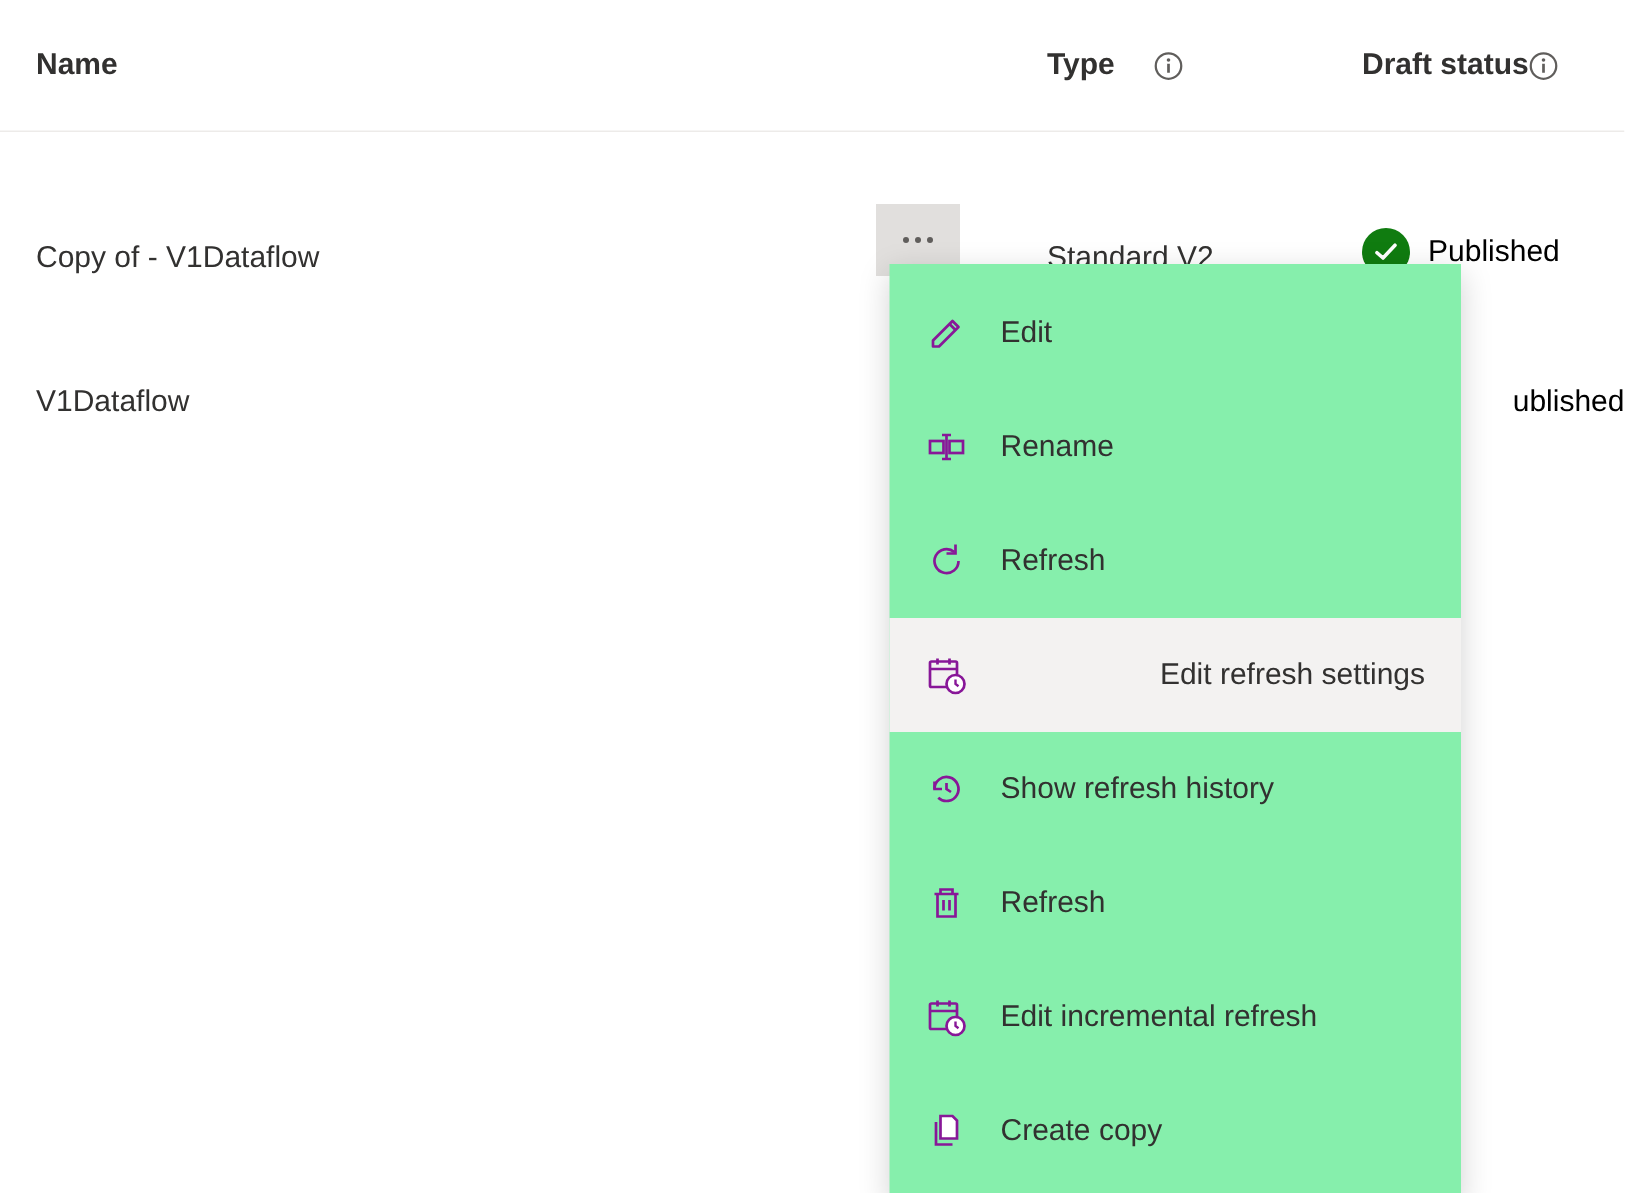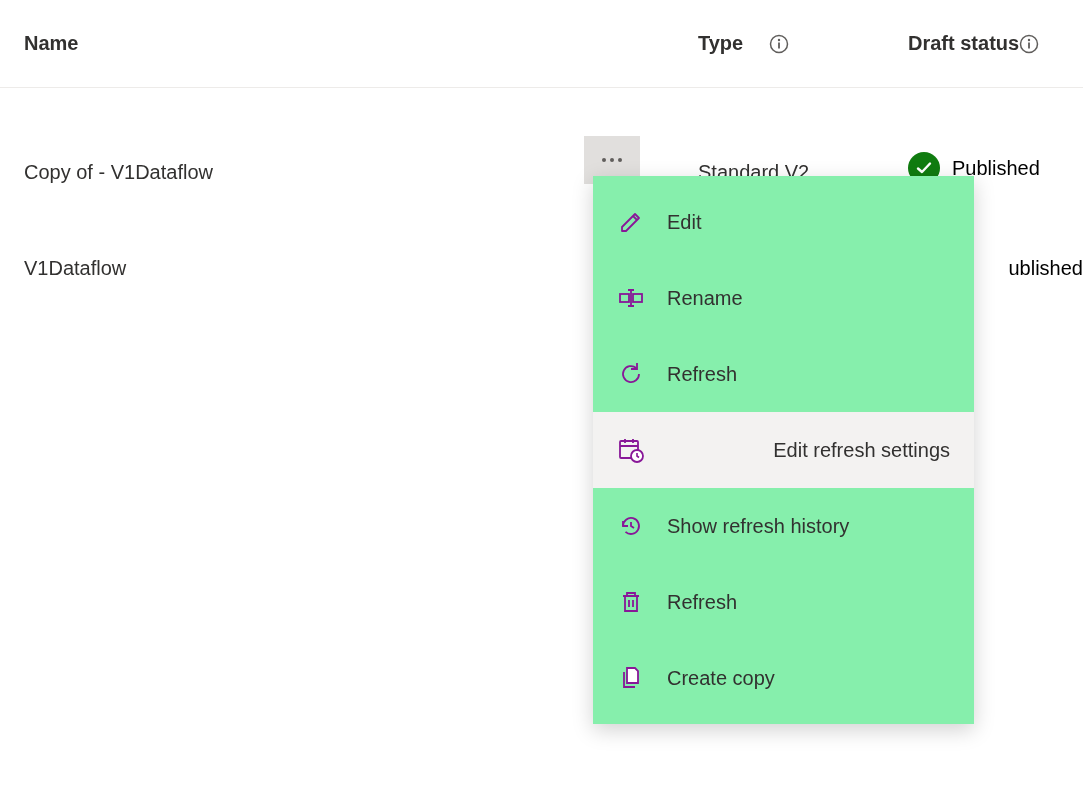--- a/index.html
+++ b/index.html
@@ -157,20 +157,31 @@
   <div class="menu-item">
     <span class="menu-icon">
       <svg width="26" height="26" viewBox="0 0 26 26" fill="none">
           <path d="M5 7 L21 7 M9 7 L9 4 L17 4 L17 7 M7 7 L7 22 L19 22 L19 7 M11 11 L11 18 M15 11 L15 18" stroke="#881798" stroke-width="1.8"></path>
         </svg>
     </span>
     <span class="menu-label">Refresh</span>
   </div>
   <div class="menu-item">
     <span class="menu-icon">
+      <svg width="28" height="28" viewBox="0 0 28 28" fill="none">
+          <rect x="3" y="5" width="18" height="17" rx="1" stroke="#881798" stroke-width="1.8"></rect>
+          <path d="M3 10 L21 10 M8 3 L8 7 M16 3 L16 7" stroke="#881798" stroke-width="1.8"></path>
+          <circle cx="20" cy="20" r="6" fill="#fff" stroke="#881798" stroke-width="1.8"></circle>
+          <path d="M20 17 L20 20 L22 21.5" stroke="#881798" stroke-width="1.6"></path>
+        </svg>
+    </span>
+    <span class="menu-label">Edit incremental refresh</span>
+  </div>
+  <div class="menu-item">
+    <span class="menu-icon">
       <svg width="26" height="26" viewBox="0 0 26 26" fill="none">
           <path d="M9 3 L17 3 L20 6 L20 18 L9 18 Z" stroke="#881798" stroke-width="1.8" fill="#fff"></path>
           <path d="M6 7 L6 22 L17 22" stroke="#881798" stroke-width="1.8" fill="none"></path>
         </svg>
     </span>
     <span class="menu-label">Create copy</span>
   </div>
 </div>
 
 </body></html>

